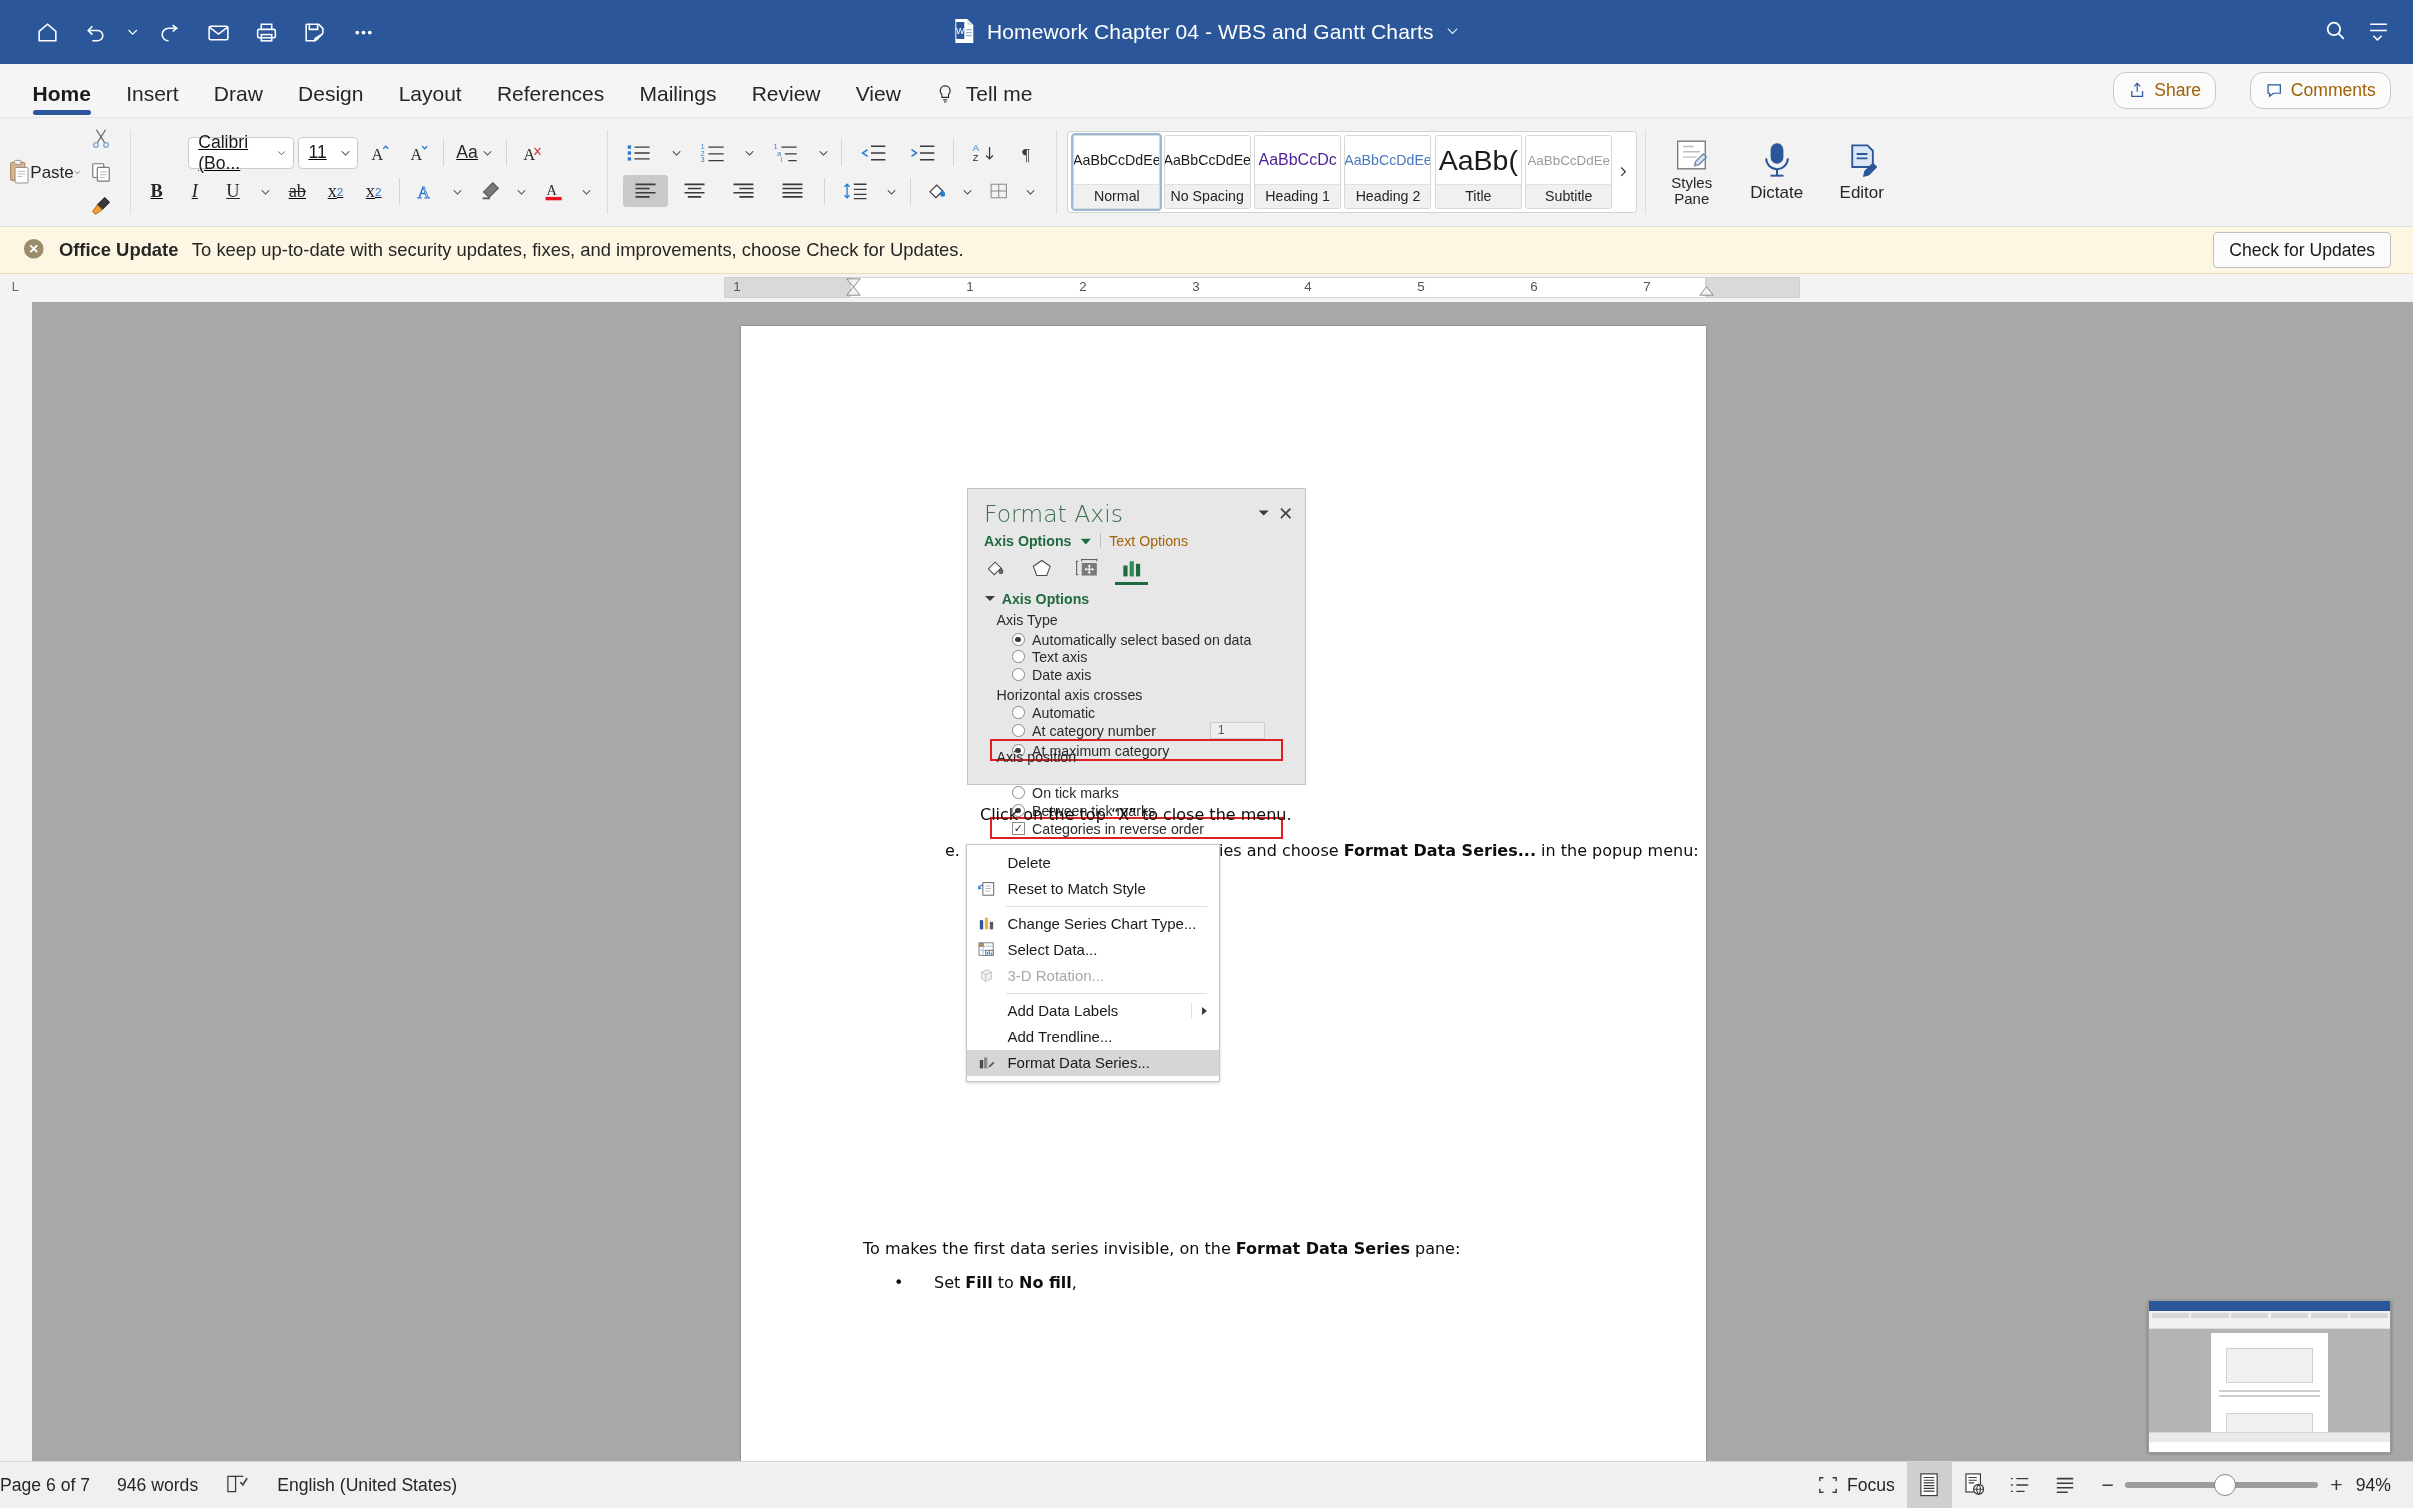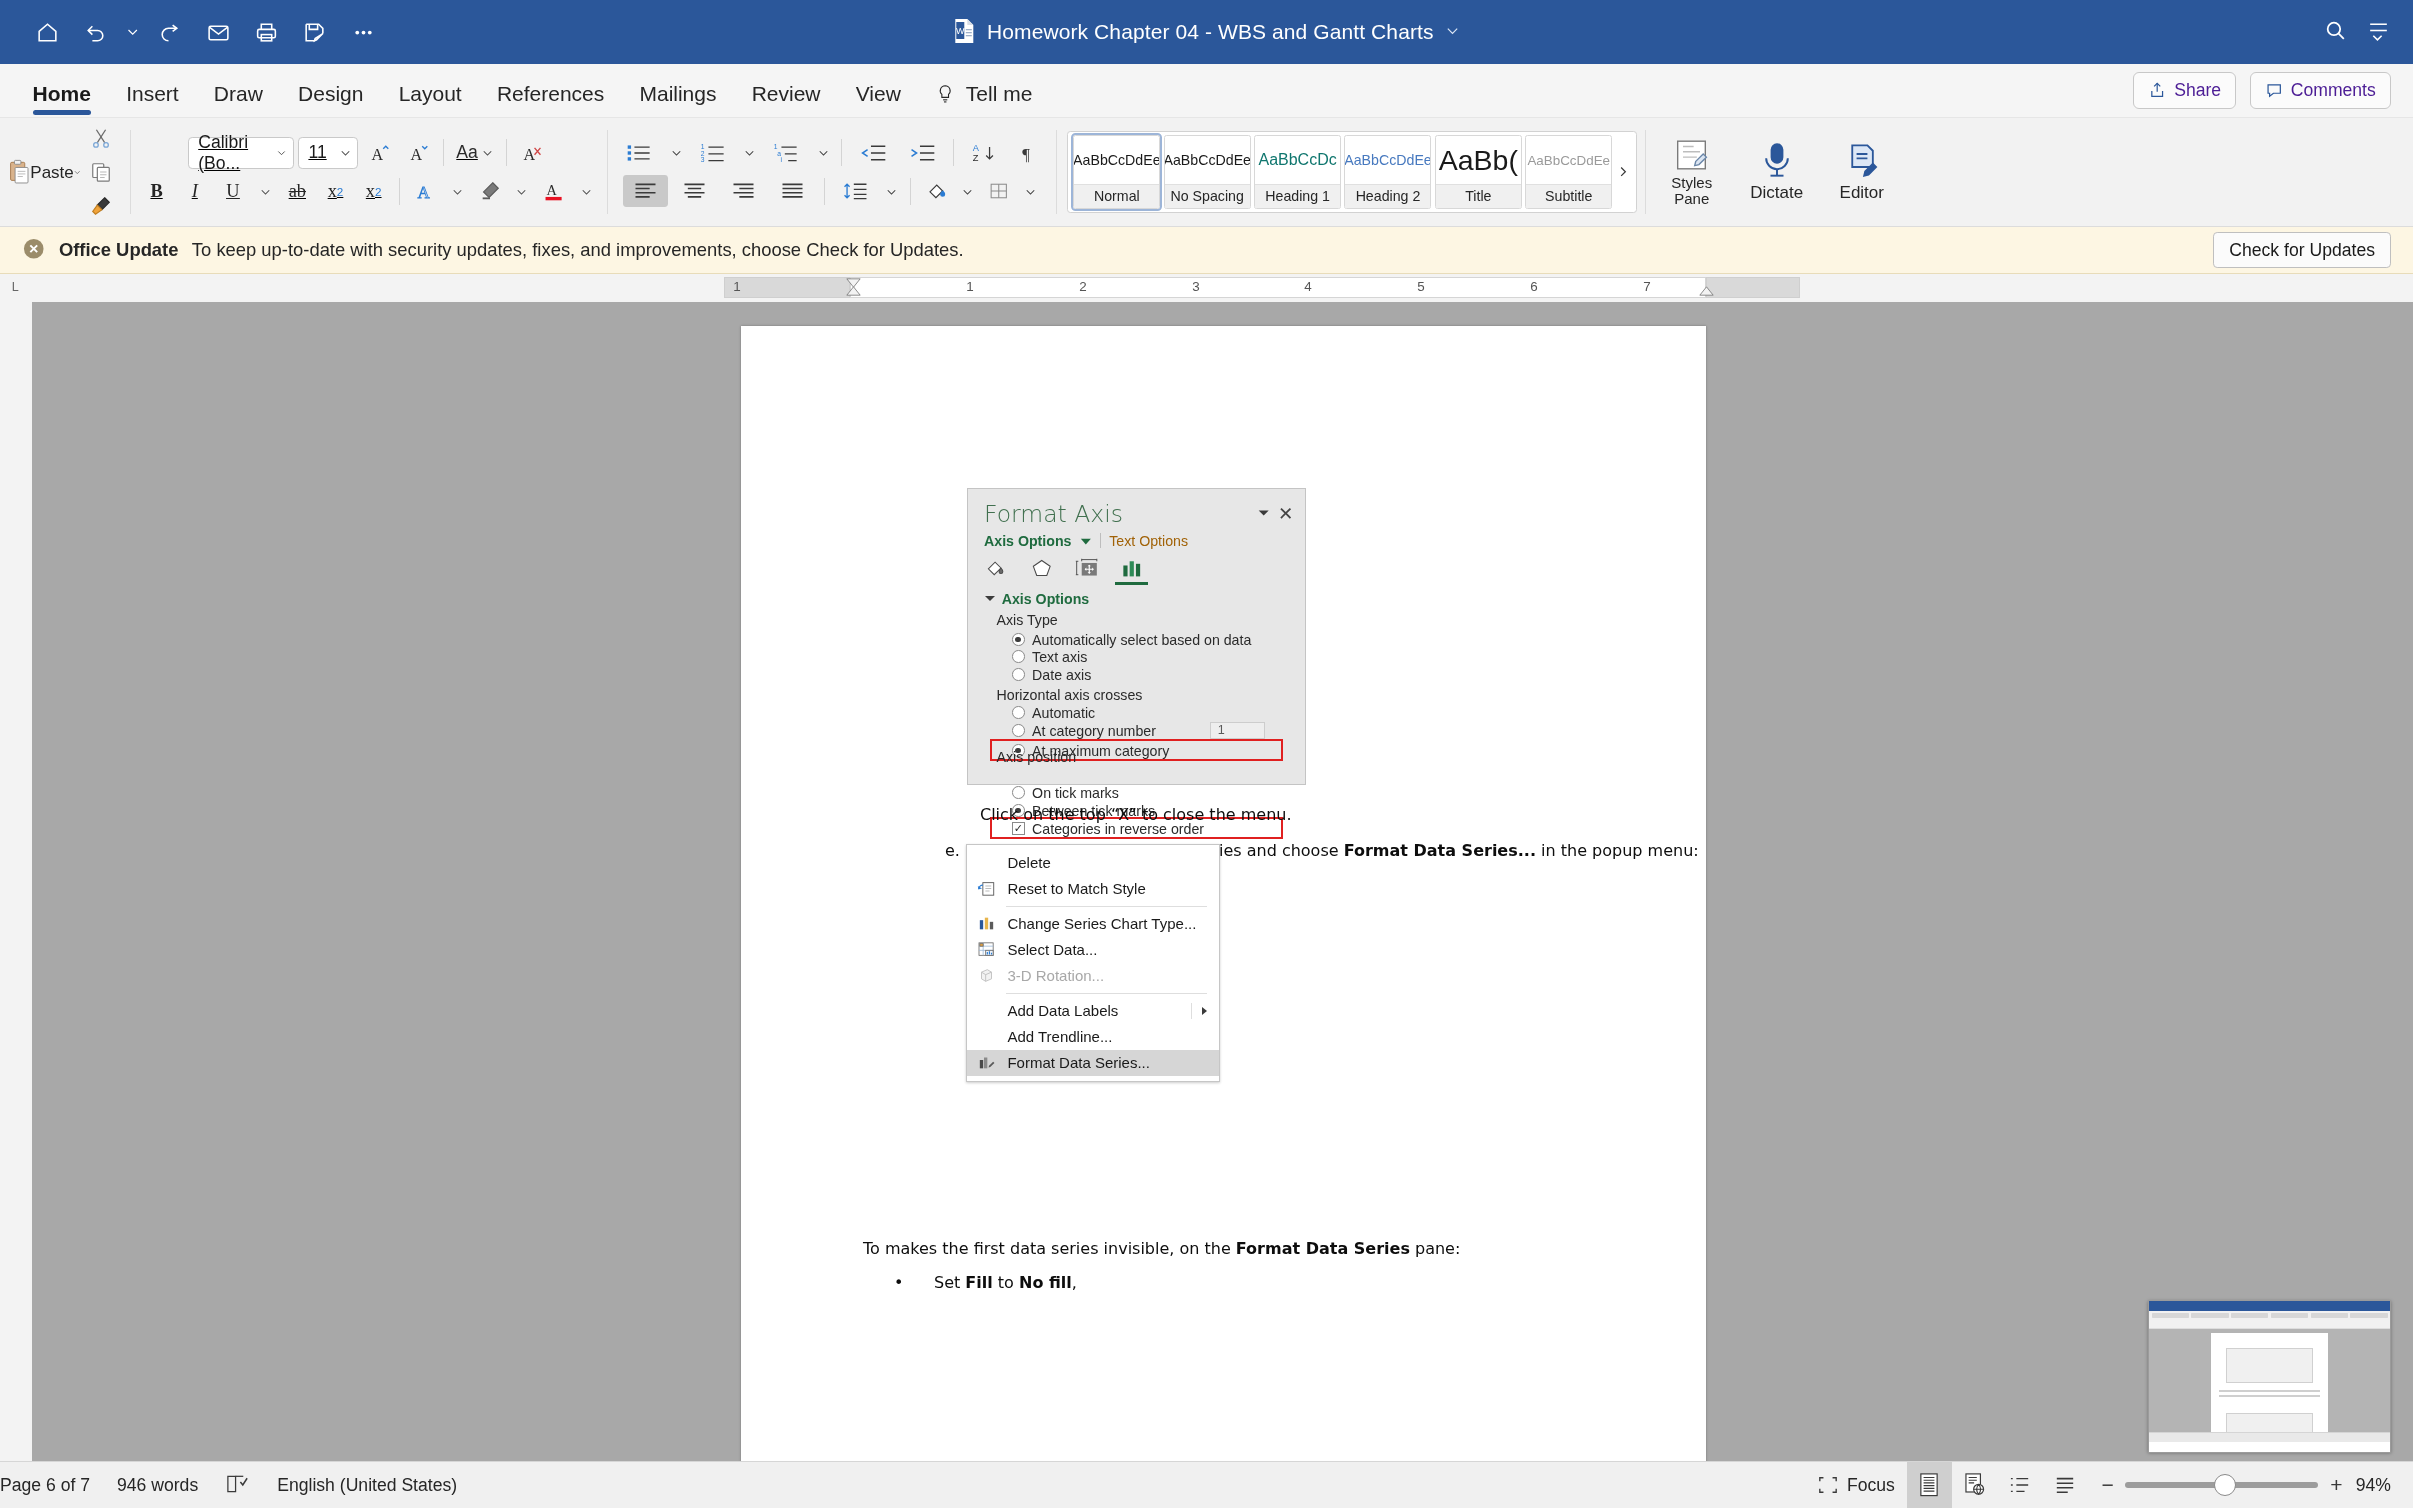--- a/index.html
+++ b/index.html
@@ -48,22 +48,22 @@
   .rtab.active { font-weight: bold; color: #1a1a1a; }
   .rtab.active::after {
     content: ''; position: absolute; left: 17.6px; right: 17.6px; bottom: 2.5px;
     height: 4.2px; background: #2b579a; border-radius: 2.5px;
   }
   .rtab-icon { display: inline-flex; vertical-align: -2.5px; margin-right: 5.9px; }
   .ribbon-right {
     position: absolute; right: 22px; bottom: 8.4px; display: flex; gap: 13.4px; align-items: center;
   }
   .pill-btn {
-    border: 0.8px solid #c8c8c8; border-radius: 6px; background: #fbfbfb;
-    font-size: 17.6px; color: #4c1d95; padding: 6.7px 14.2px; display: flex; align-items: center; gap: 7.5px;
+    border: 0.8px solid #c8c8c8; border-radius: 13px; background: #fbfbfb;
+    font-size: 17.6px; color: #a16207; padding: 6.7px 14.2px; display: flex; align-items: center; gap: 7.5px; margin-left: 20px;
   }
 
   
   .ribbon {
     height: 109px; background: #f2f2f2; display: flex; align-items: stretch;
     border-bottom: 0.8px solid #dcdcdc; position: relative;
   }
   .rgroup { display: flex; align-items: center; padding: 0 8.4px; position: relative; }
   .rgroup + .rgroup::before {
     content: ''; position: absolute; left: 0; top: 11.7px; bottom: 11.7px; width: 0.8px; background: #dcdcdc;
@@ -101,21 +101,21 @@
   }
   .style-card {
     width: 87px; border: 0.8px solid #d8d8d8; border-radius: 2.5px; margin: 0 1.7px;
     display: flex; flex-direction: column; background: #fff; overflow: hidden;
   }
   .style-card.sel { outline: 2.5px solid #9db5d8; outline-offset: 0.8px; }
   .style-prev {
     flex: 1; display: flex; align-items: center; justify-content: center;
     font-size: 14.2px; color: #1a1a1a; overflow: hidden; white-space: nowrap;
   }
-  .style-prev.blue { color: #0f766e; font-size: 16px; }
+  .style-prev.blue { color: #4c1d95; font-size: 16px; }
   .style-prev.blue-sm { color: #4779bf; font-size: 14.2px; }
   .style-prev.big { font-size: 28.5px; }
   .style-prev.gray { color: #9a9a9a; font-size: 13.4px; }
   .style-name {
     height: 23.5px; background: #f0f0f0; border-top: 0.8px solid #e0e0e0;
     display: flex; align-items: center; justify-content: center; font-size: 14.2px; color: #262626;
   }
   .gallery-more { width: 18.4px; display: flex; align-items: center; justify-content: center; }
 
   .tail-group { display: flex; align-items: center; gap: 5px; padding: 0 6.7px; }

